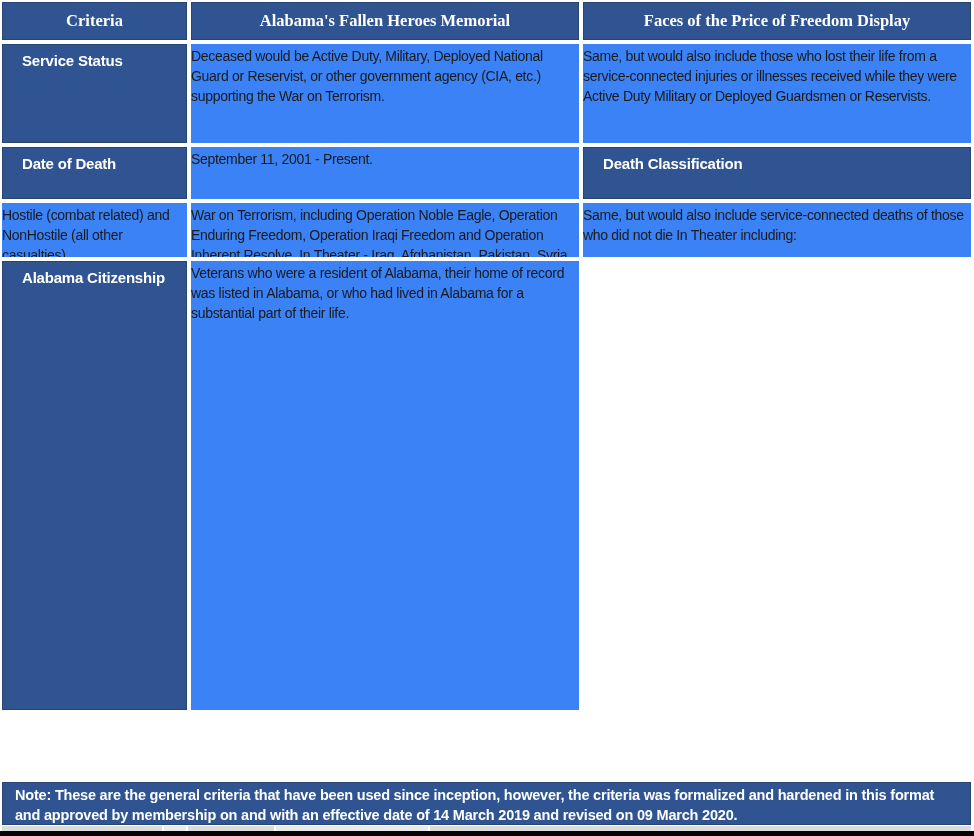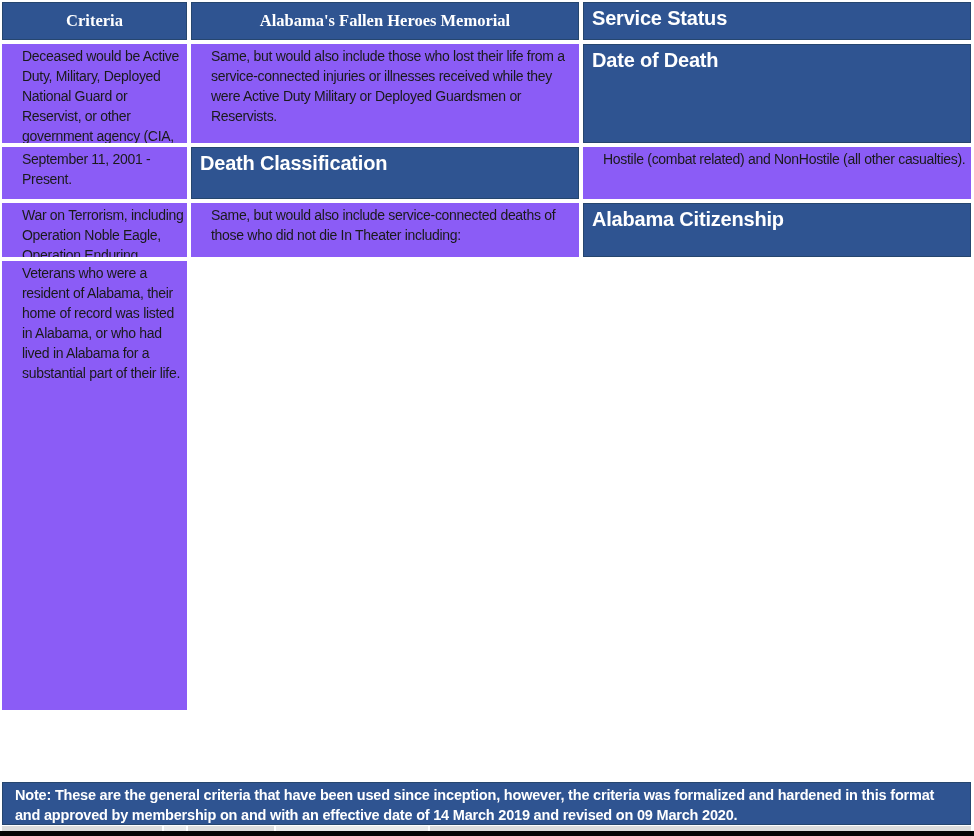--- a/index.html
+++ b/index.html
@@ -32,33 +32,33 @@
     align-items: center;
     justify-content: center;
     text-align: right;
   }
 
   .criteria-cell {
     background: #2F5491;
     border: 1px solid #26466F;
     color: #ffffff;
     font-weight: bold;
-    font-size: 20px;
+    font-size: 15px;
     letter-spacing: -0.2px;
-    padding: 5px 8px;
+    padding: 5px 19px;
     line-height: 21px;
   }
 
   .content-cell {
-    background: #8b5cf6;
+    background: #3b82f6;
     color: #1a1a1a;
     font-size: 14px;
     letter-spacing: -0.3px;
     line-height: 20px;
-    padding: 2px 3px 2px 20px;
+    padding: 2px 3px 2px 0;
     white-space: pre-line;
   }
 
   .note-bar {
     position: absolute;
     left: 2px; top: 782px;
     width: 969px; height: 43px;
     background: #2F5491;
     border: 1px solid #26466F;
     color: #ffffff;
@@ -90,20 +90,21 @@
 </style>
 </head>
 <body>
 
 <div class="page">
 
   <div class="criteria-table">
 
     <div class="cell th">Criteria</div>
     <div class="cell th">Alabama's Fallen Heroes Memorial</div>
+    <div class="cell th">Faces of the Price of Freedom Display</div>
 
     <div class="cell criteria-cell">Service Status</div>
     <div class="cell content-cell">Deceased would be Active Duty, Military, Deployed National Guard or Reservist, or other government agency (CIA, etc.) supporting the War on Terrorism.</div>
     <div class="cell content-cell">Same, but would also include those who lost their life from a service-connected injuries or illnesses received while they were Active Duty Military or Deployed Guardsmen or Reservists.</div>
 
     <div class="cell criteria-cell">Date of Death</div>
     <div class="cell content-cell">September 11, 2001 - Present.</div>
 
     <div class="cell criteria-cell">Death Classification</div>
     <div class="cell content-cell">Hostile (combat related) and NonHostile (all other casualties).</div>

